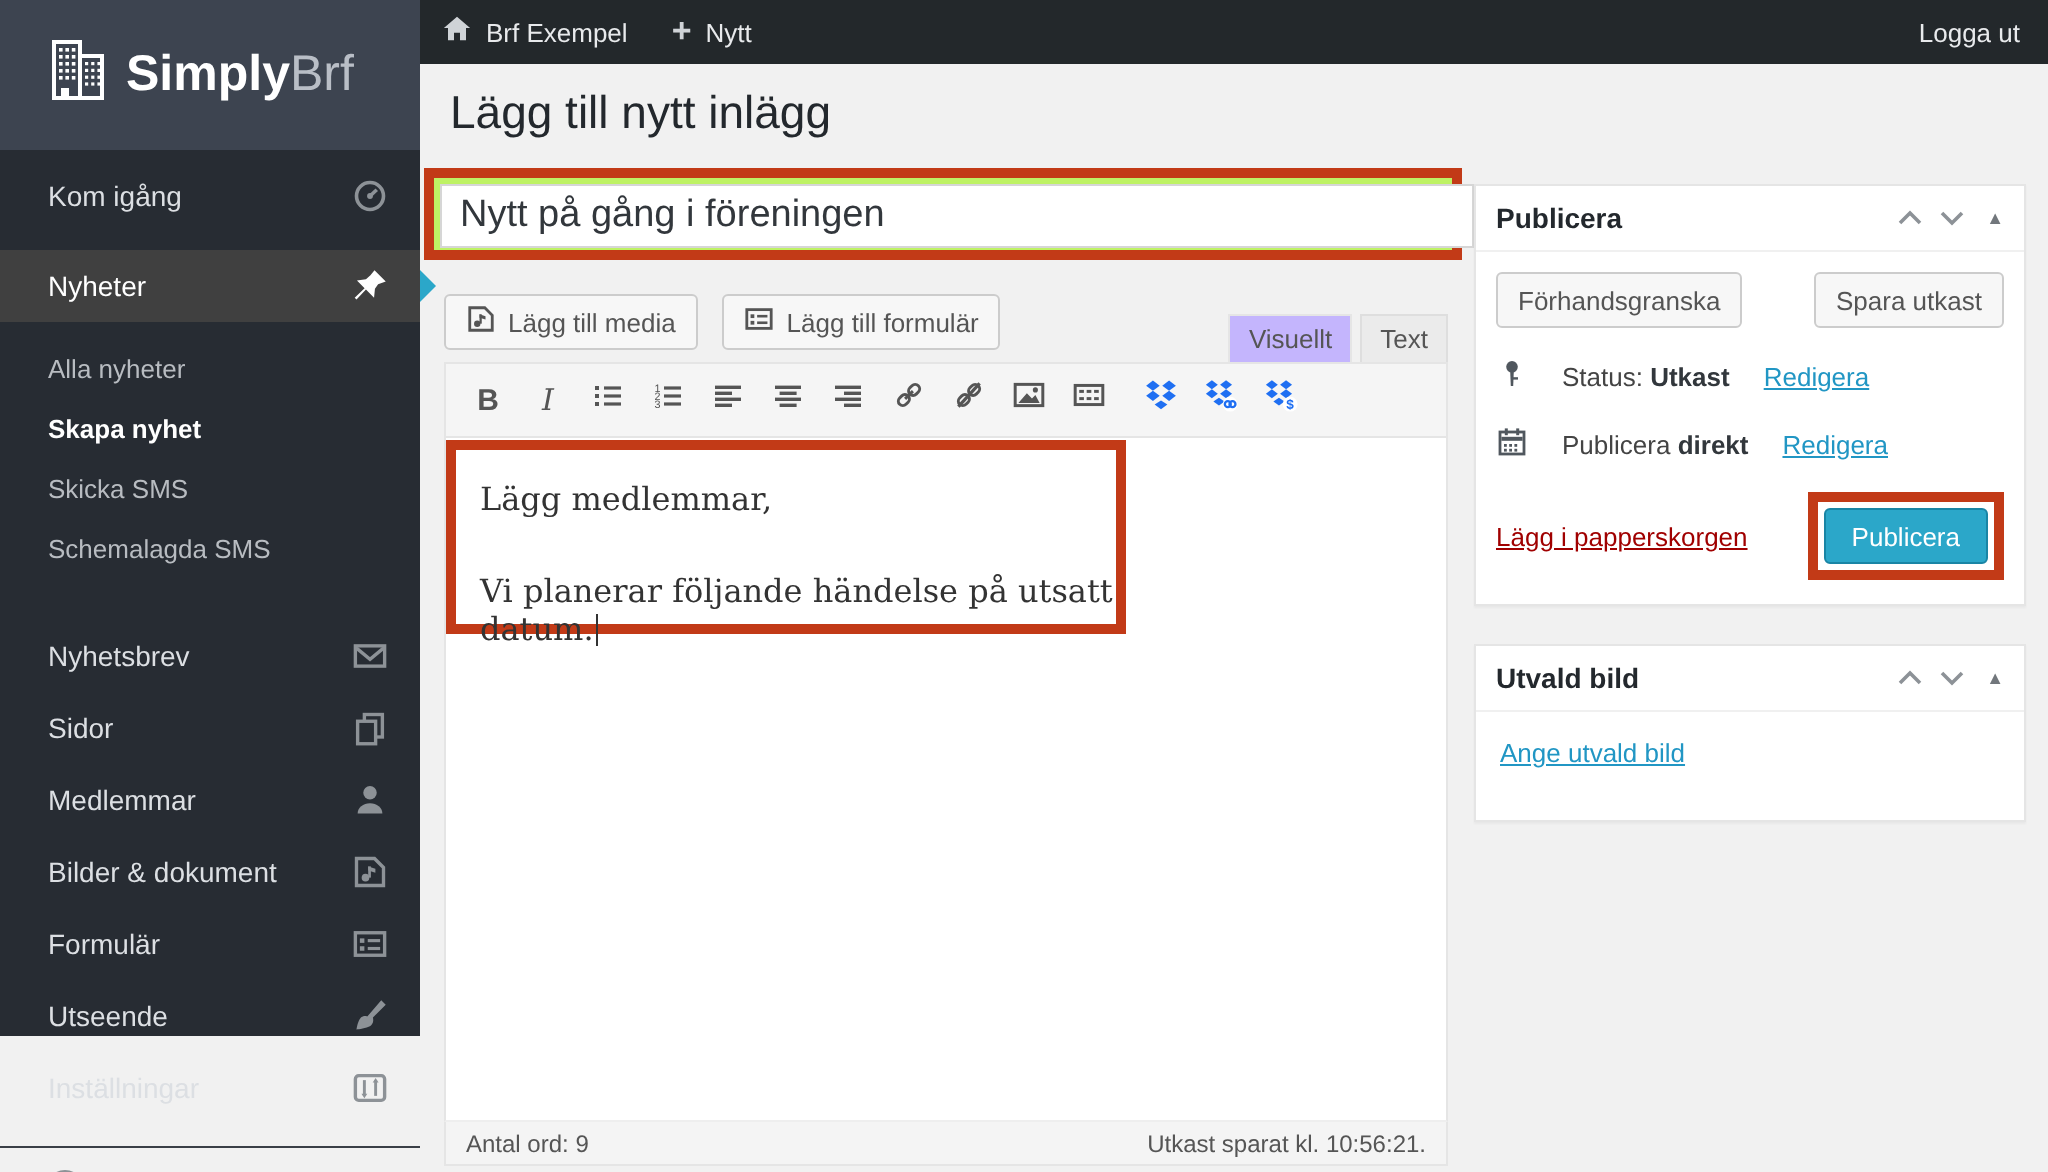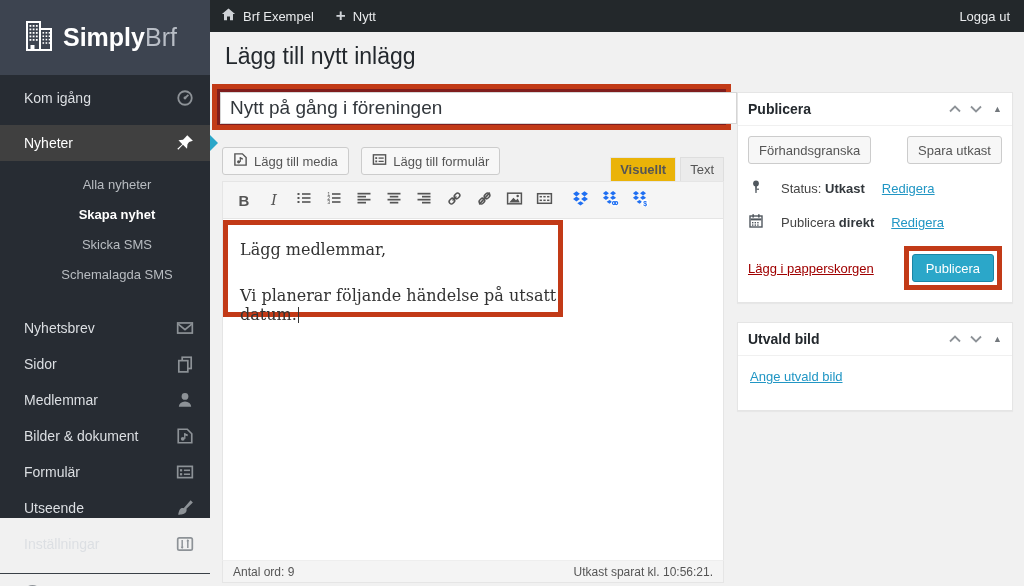--- a/index.html
+++ b/index.html
@@ -12,53 +12,53 @@
   .logo-text{font-size:25px;color:#fff;font-weight:700;}
   .logo-text .light{color:#b9bec6;font-weight:400;}
   .menu{list-style:none;margin:5px 0 0;padding:0;}
   .menu-item{position:relative;height:36px;display:flex;align-items:center;justify-content:space-between;
              padding:0 16px 0 24px;color:#dcdfe3;font-size:14px;cursor:pointer;}
   .menu-item .mi{width:18px;height:18px;flex:none;}
   .menu-item.active{background:#404040;color:#fff;margin-top:9px;}
   .menu-item.active:after{content:"";position:absolute;right:-8px;top:50%;margin-top:-8px;
              border:8px solid transparent;border-left:8px solid #2ba7c9;border-right:0;}
   .submenu{list-style:none;margin:0;padding:9px 0 11px;}
-  .submenu li{height:30px;line-height:30px;padding-left:24px;font-size:13px;color:#b8bcc1;cursor:pointer;text-align:center;}
+  .submenu li{height:30px;line-height:30px;padding-left:24px;font-size:13px;color:#b8bcc1;cursor:pointer;}
   .submenu li.current{color:#fff;font-weight:700;}
   .menu-item.resume{margin-top:9px;}
   .sidebar-divider{border-top:1px solid #3a4047;margin-top:11px;}
   .collapse-circle{width:15px;height:15px;border:2px solid #8d9297;border-radius:50%;margin:11px 0 0 23px;}
 
   
   .adminbar{position:absolute;left:210px;top:0;width:814px;height:32px;background:#23282b;
             color:#e8eaec;display:flex;align-items:center;font-size:13px;z-index:5;}
   .ab-item{display:flex;align-items:center;gap:7px;height:32px;padding:0 11px;cursor:pointer;}
   .ab-spacer{flex:1;}
   .ab-plus{font-size:17px;font-weight:700;line-height:1;margin-top:-2px;color:#cfd3d7;}
   .ab-right{padding-right:14px;}
 
   
   .main{position:absolute;left:210px;top:32px;width:814px;height:554px;}
   .page-title{position:absolute;left:15px;top:11px;margin:0;font-size:23px;font-weight:400;color:#23282d;}
 
   .annot{border:5px solid #c23a17;}
-  .annot-title{position:absolute;left:2px;top:52px;width:509px;height:36px;background:#7f1d1d;}
+  .annot-title{position:absolute;left:2px;top:52px;width:509px;height:36px;background:#bef264;}
   .post-title-input{display:block;margin:3px;width:497px;height:30px;border:1px solid #d6d6d6;
             background:#fff;font-size:19px;color:#32373c;padding:0 9px;outline:none;
             font-family:"Liberation Sans",sans-serif;}
 
   .editor{position:absolute;left:12px;top:115px;width:502px;}
   .media-row{position:relative;height:34px;}
   .media-btn{display:inline-flex;align-items:center;gap:6px;height:28px;padding:0 10px;background:#f7f7f7;
             border:1px solid #ccc;border-radius:3px;font-size:13px;color:#555;margin-right:8px;cursor:pointer;
             font-family:"Liberation Sans",sans-serif;}
   .tabs{position:absolute;right:0;bottom:0;display:flex;}
   .tab{height:23px;line-height:23px;padding:0 9px;font-size:13px;color:#555;
        border:1px solid #e5e5e5;border-bottom:none;margin-left:4px;cursor:pointer;}
-  .tab.active{background:#eab308;font-weight:bold;}
+  .tab.active{background:#c4b5fd;}
   .tab.inactive{background:#ebebeb;border-color:#dedede;}
 
   .toolbar{display:flex;align-items:center;background:#f5f5f5;border:1px solid #e5e5e5;height:36px;padding:0 6px;}
   .tbtn{width:30px;height:26px;display:flex;align-items:center;justify-content:center;cursor:pointer;border-radius:2px;}
   .tb-b{font-weight:700;font-size:15px;color:#555;}
   .tb-i{font-style:italic;font-family:"DejaVu Serif",serif;font-size:15px;color:#555;}
   .tb-gap{margin-left:6px;}
 
   .content-area{position:relative;background:#fff;border:1px solid #e5e5e5;border-top:none;border-bottom:none;
                 height:333px;cursor:text;}

